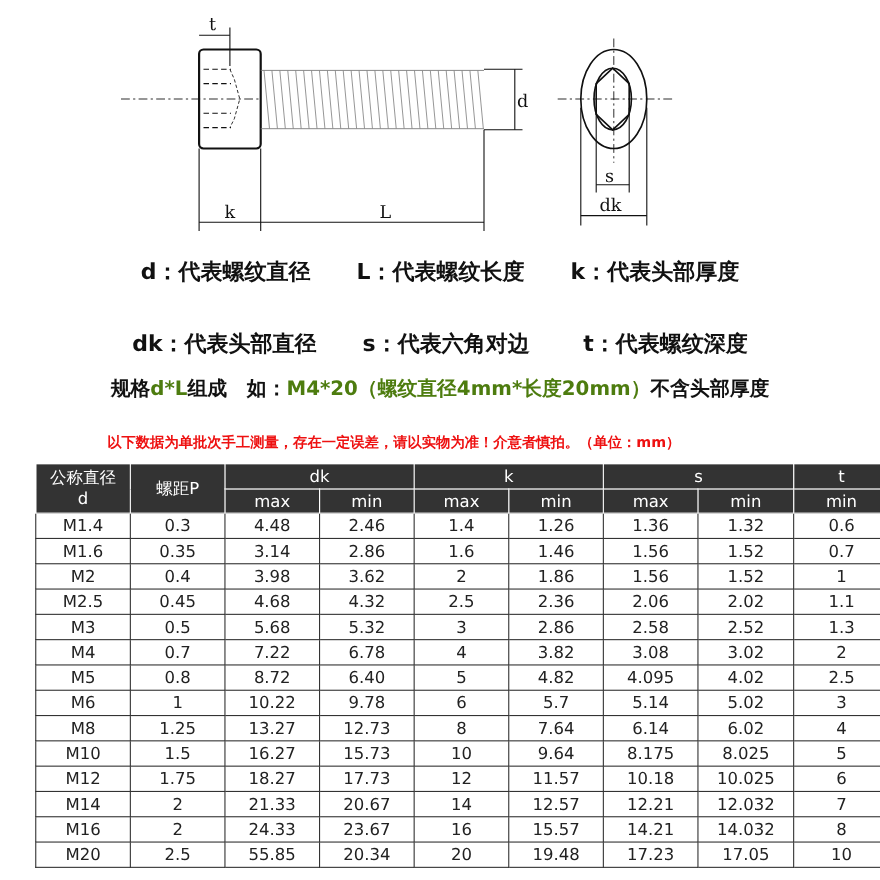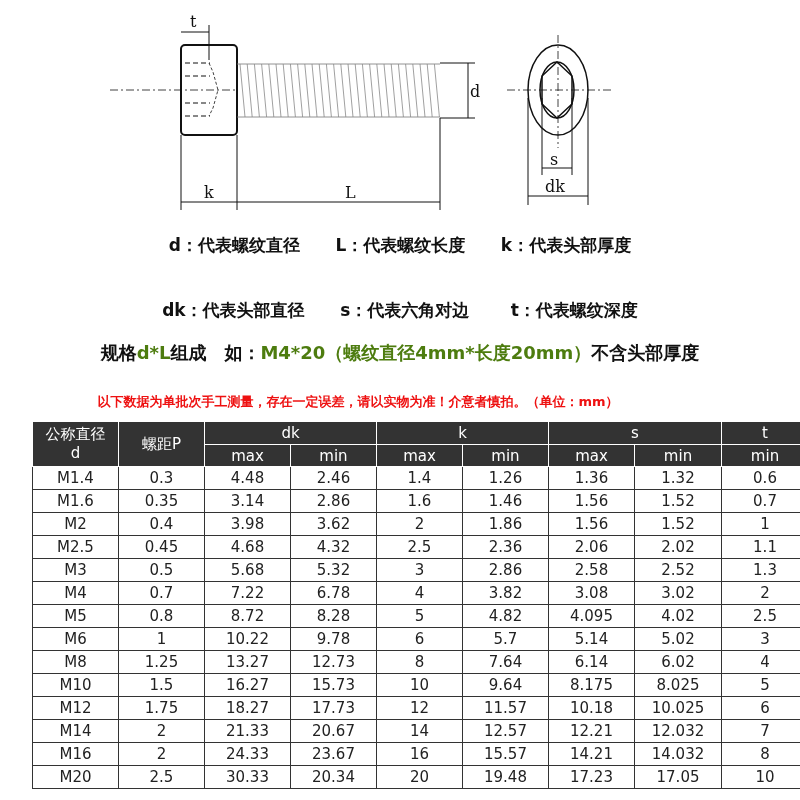--- a/index.html
+++ b/index.html
@@ -1,18 +1,18 @@
 <!DOCTYPE html>
 <html><head>
 <meta charset="utf-8">
 <style>
   html, body { margin: 0; padding: 0; background: #ffffff; }
   body { width: 800px; height: 800px; position: relative; overflow: hidden; font-family: "DejaVu Sans", sans-serif; color: #111; }
   .diagram { position: absolute; left: 0; top: 0; width: 800px; height: 215px; }
-  .legend-line { position: absolute; left: 0; width: 800px; text-align: center; font-weight: bold; font-size: 17px; color: #111; white-space: pre; }
+  .legend-line { position: absolute; left: 0; width: 800px; text-align: center; font-weight: bold; font-size: 20px; color: #111; white-space: pre; }
   .legend-line span { display: inline-block; }
   .l1 { top: 234px; }
   .l2 { top: 299px; }
   .l3 { top: 341px; font-size: 18px; }
   .red { color: #4d7c0f; }
   .notice { position: absolute; top: 393px; left: 0; width: 716px; text-align: center; color: #ee1111; font-weight: bold; font-size: 13px; }
   table.spec { position: absolute; left: 11px; top: 421px; width: 776px; border-collapse: collapse; table-layout: fixed; font-family: "DejaVu Sans", sans-serif; margin-left: 21px; }
   table.spec th, table.spec td { border: 1px solid #333; text-align: center; padding: 0; font-weight: normal; }
   table.spec th { background: #333333; color: #ffffff; font-size: 15px; border-color: #ffffff; }
   table.spec tr.h1 th { height: 22px; }
@@ -211,21 +211,21 @@
         <td>4</td>
         <td>3.82</td>
         <td>3.08</td>
         <td>3.02</td>
         <td>2</td>
       </tr>
       <tr>
         <td>M5</td>
         <td>0.8</td>
         <td>8.72</td>
-        <td>8.28</td>
+        <td>6.40</td>
         <td>5</td>
         <td>4.82</td>
         <td>4.095</td>
         <td>4.02</td>
         <td>2.5</td>
       </tr>
       <tr>
         <td>M6</td>
         <td>1</td>
         <td>10.22</td>
@@ -287,21 +287,21 @@
         <td>23.67</td>
         <td>16</td>
         <td>15.57</td>
         <td>14.21</td>
         <td>14.032</td>
         <td>8</td>
       </tr>
       <tr>
         <td>M20</td>
         <td>2.5</td>
-        <td>30.33</td>
+        <td>55.85</td>
         <td>20.34</td>
         <td>20</td>
         <td>19.48</td>
         <td>17.23</td>
         <td>17.05</td>
         <td>10</td>
       </tr>
     </tbody>
 </table>
 

